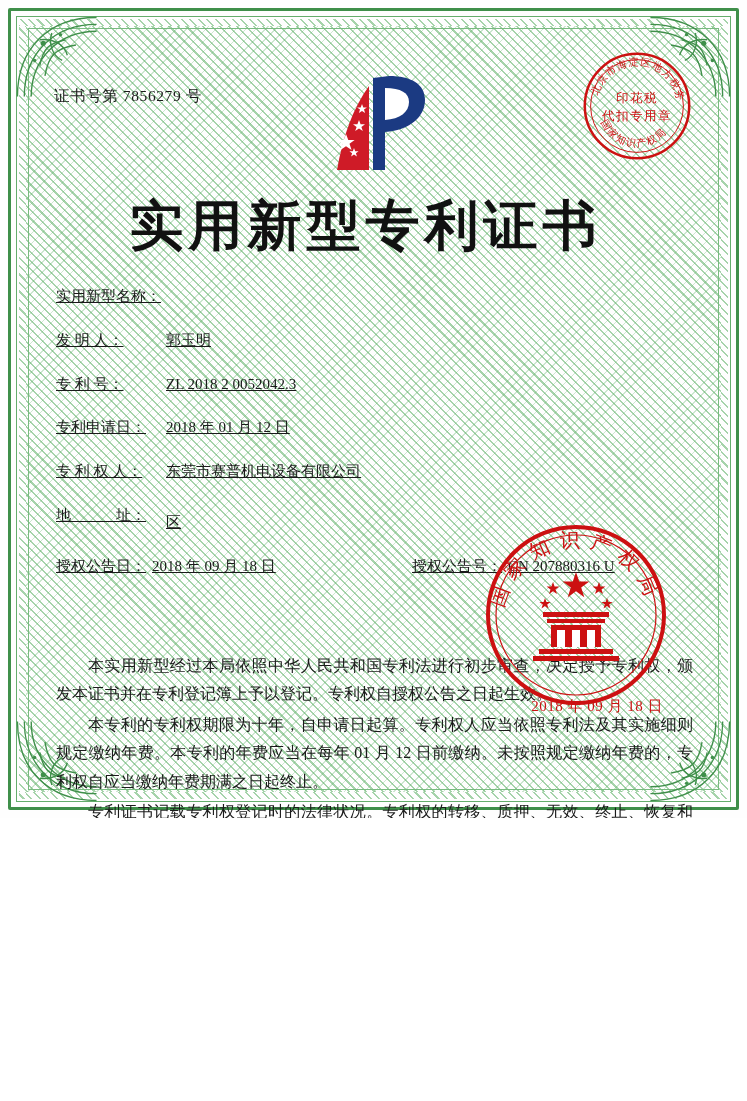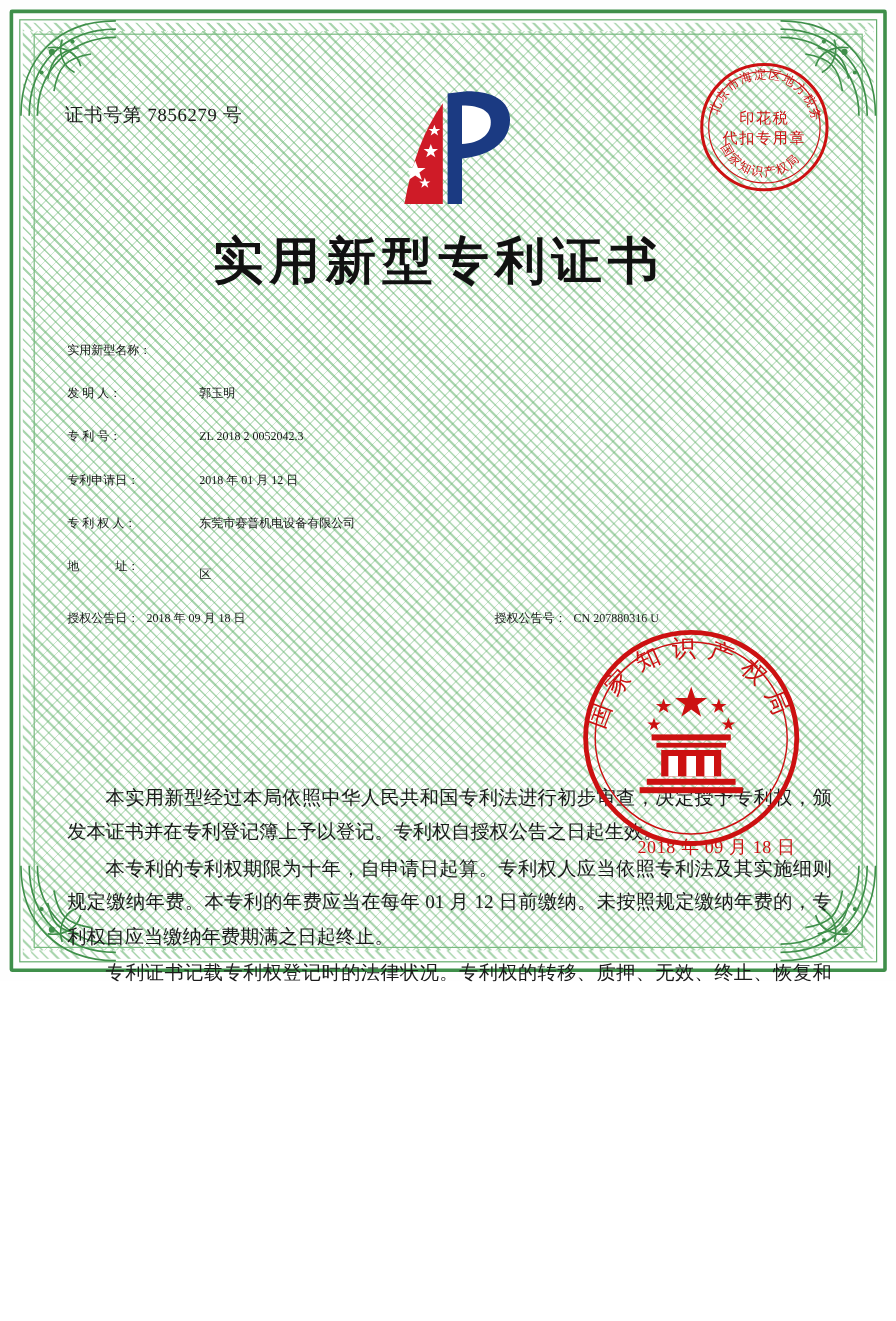--- a/index.html
+++ b/index.html
@@ -97,34 +97,35 @@
     width: 116px;
     height: 116px;
   }
   .tax-stamp svg { width: 100%; height: 100%; display: block; }
 
   .main-title {
     position: absolute;
     left: 0; right: 16px;
     top: 150px;
     text-align: center;
-    font-size: 42px;
+    font-size: 54px;
     font-weight: bold;
     letter-spacing: 5px;
     color: #111;
     font-family: Liberation Mono, monospace;
   }
 
   .fields {
     position: absolute;
     left: 16px;
     right: 14px;
     top: 245px;
-    font-size: 10px;
+    font-size: 15px;
     line-height: 1.55;
+    text-decoration: underline;
   }
   .field-row {
     display: flex;
     align-items: flex-start;
     margin-bottom: 20.5px;
   }
   .field-label {
     flex: 0 0 108px;
     display: flex;
     justify-content: space-between;

